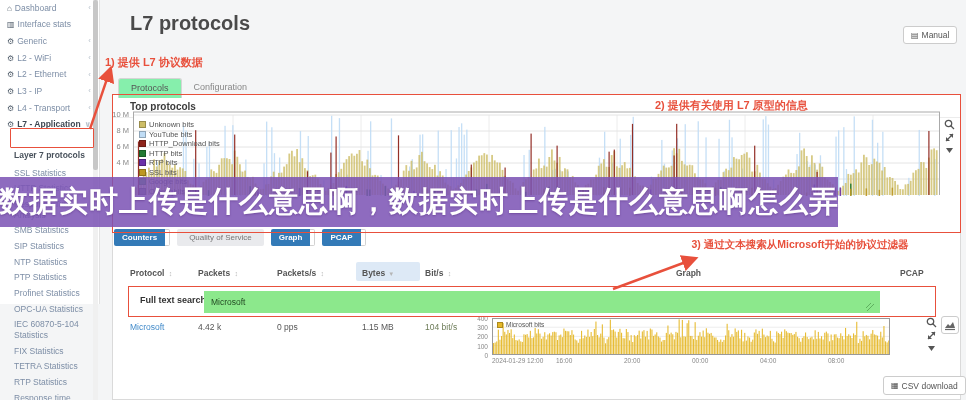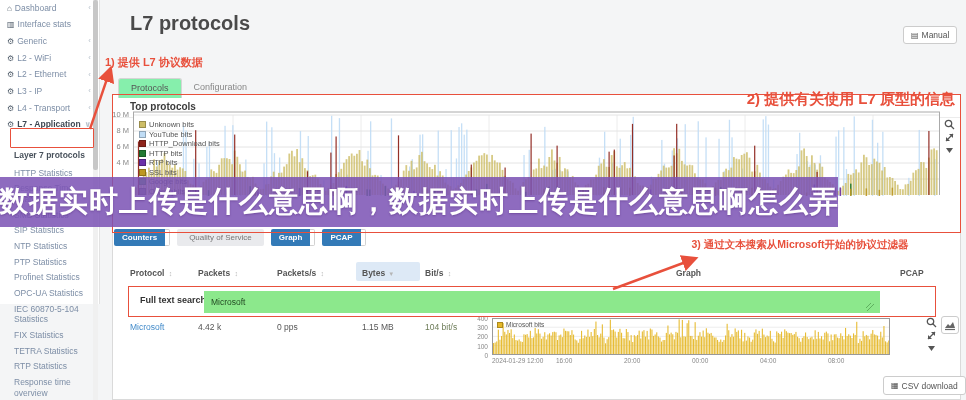--- a/index.html
+++ b/index.html
@@ -16,21 +16,21 @@
   .sb-sub { padding:2.6px 8px 2.6px 14px; font-size:8.5px; line-height:10.5px; color:#7d8ea6; cursor:pointer; }
   .sb-sub.boxed { font-weight:bold; color:#49525c; margin:14px 0 2px 0; }
   #sb-scroll { position:absolute; right:1px; top:0; width:5px; height:400px; background:#f0f0f0; }
   #sb-thumb { position:absolute; right:0; top:0; width:5px; height:170px; background:#c7c7c7; border-radius:2px; }
 
   
   #page-title { position:absolute; left:130px; top:12px; font-size:20px; color:#4a4a4a; z-index:6; }
   #manual-btn { position:absolute; left:903px; top:26px; height:18px; padding:0 7px; background:#fff; border:1px solid #ccc; border-radius:3px; font-size:8.5px; color:#555; display:flex; align-items:center; gap:3px; z-index:6; cursor:pointer; }
   .anno-text { position:absolute; color:#e8503c; font-weight:bold; z-index:26; }
   #anno-1 { left:105px; top:55px; font-size:11px; }
-  #anno-2 { left:655px; top:90px; width:300px; text-align:right; font-size:15px; }
+  #anno-2 { left:655px; top:98px; width:300px; text-align:left; font-size:11px; }
   #anno-3 { left:650px; top:238px; width:300px; text-align:center; font-size:10.5px; }
 
   
   #tabs { position:absolute; left:118px; top:78px; display:flex; z-index:7; }
   .tab { font-size:9px; padding:4px 12px 5px; cursor:pointer; }
   .tab.active { background:#86efac; border:1px solid #d5d5d5; border-bottom:none; border-radius:3px 3px 0 0; color:#555; }
   .tab.plain { color:#888; }
 
   
   #card { position:absolute; left:112px; top:95px; width:849px; height:305px; background:#fff; border:1px solid #dadada; z-index:4; }
@@ -100,20 +100,21 @@
     <div id="sb-items">
         <div class="sb-item"><span class="sb-ic">⌂</span><span>Dashboard</span><span class="sb-chev">‹</span></div>
         <div class="sb-item"><span class="sb-ic">▥</span><span>Interface stats</span><span class="sb-chev"></span></div>
         <div class="sb-item"><span class="sb-ic">⚙</span><span>Generic</span><span class="sb-chev">‹</span></div>
         <div class="sb-item"><span class="sb-ic">⚙</span><span>L2 - WiFi</span><span class="sb-chev">‹</span></div>
         <div class="sb-item"><span class="sb-ic">⚙</span><span>L2 - Ethernet</span><span class="sb-chev">‹</span></div>
         <div class="sb-item"><span class="sb-ic">⚙</span><span>L3 - IP</span><span class="sb-chev">‹</span></div>
         <div class="sb-item"><span class="sb-ic">⚙</span><span>L4 - Transport</span><span class="sb-chev">‹</span></div>
         <div class="sb-item active"><span class="sb-ic">⚙</span><span>L7 - Application</span><span class="sb-chev">∨</span></div>
         <div class="sb-sub boxed">Layer 7 protocols</div>
+        <div class="sb-sub">SSL Statistics</div>
         <div class="sb-sub">HTTP Statistics</div>
         <div class="sb-sub">Response Time Analysis</div>
         <div class="sb-sub">SMB Statistics</div>
         <div class="sb-sub">SIP Statistics</div>
         <div class="sb-sub">NTP Statistics</div>
         <div class="sb-sub">PTP Statistics</div>
         <div class="sb-sub">Profinet Statistics</div>
         <div class="sb-sub">OPC-UA Statistics</div>
         <div class="sb-sub">IEC 60870-5-104 Statistics</div>
         <div class="sb-sub">FIX Statistics</div>

